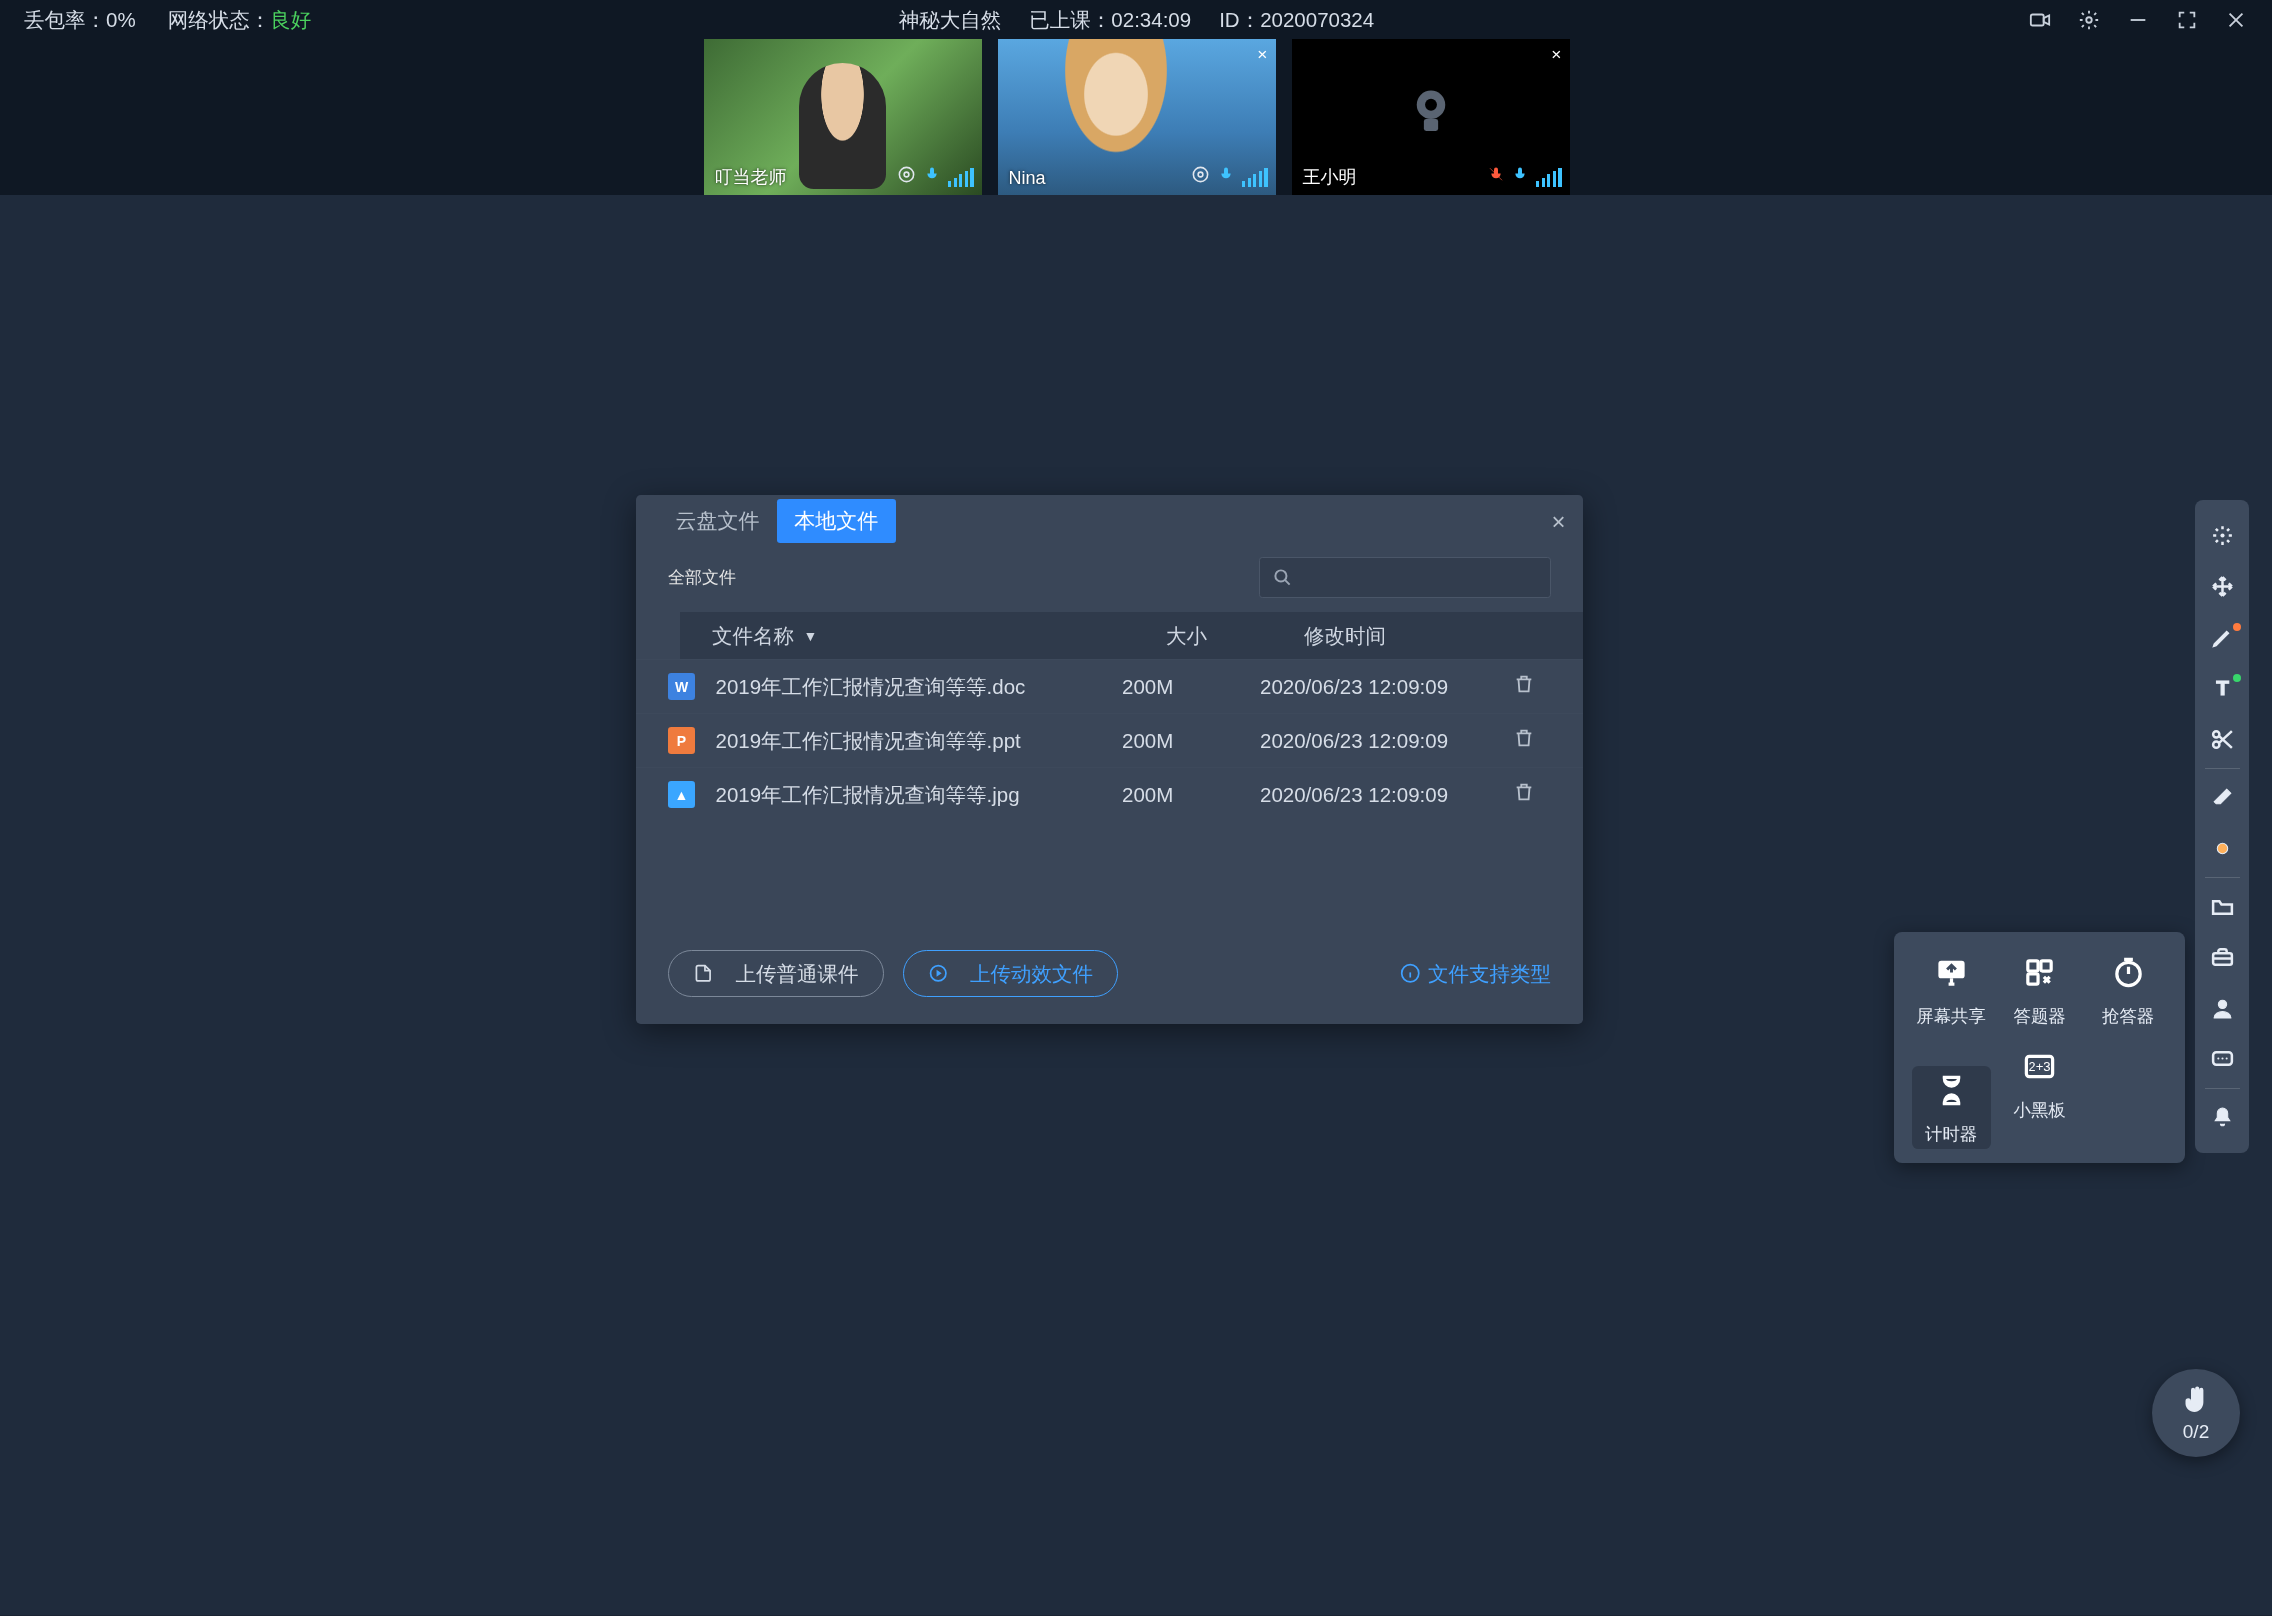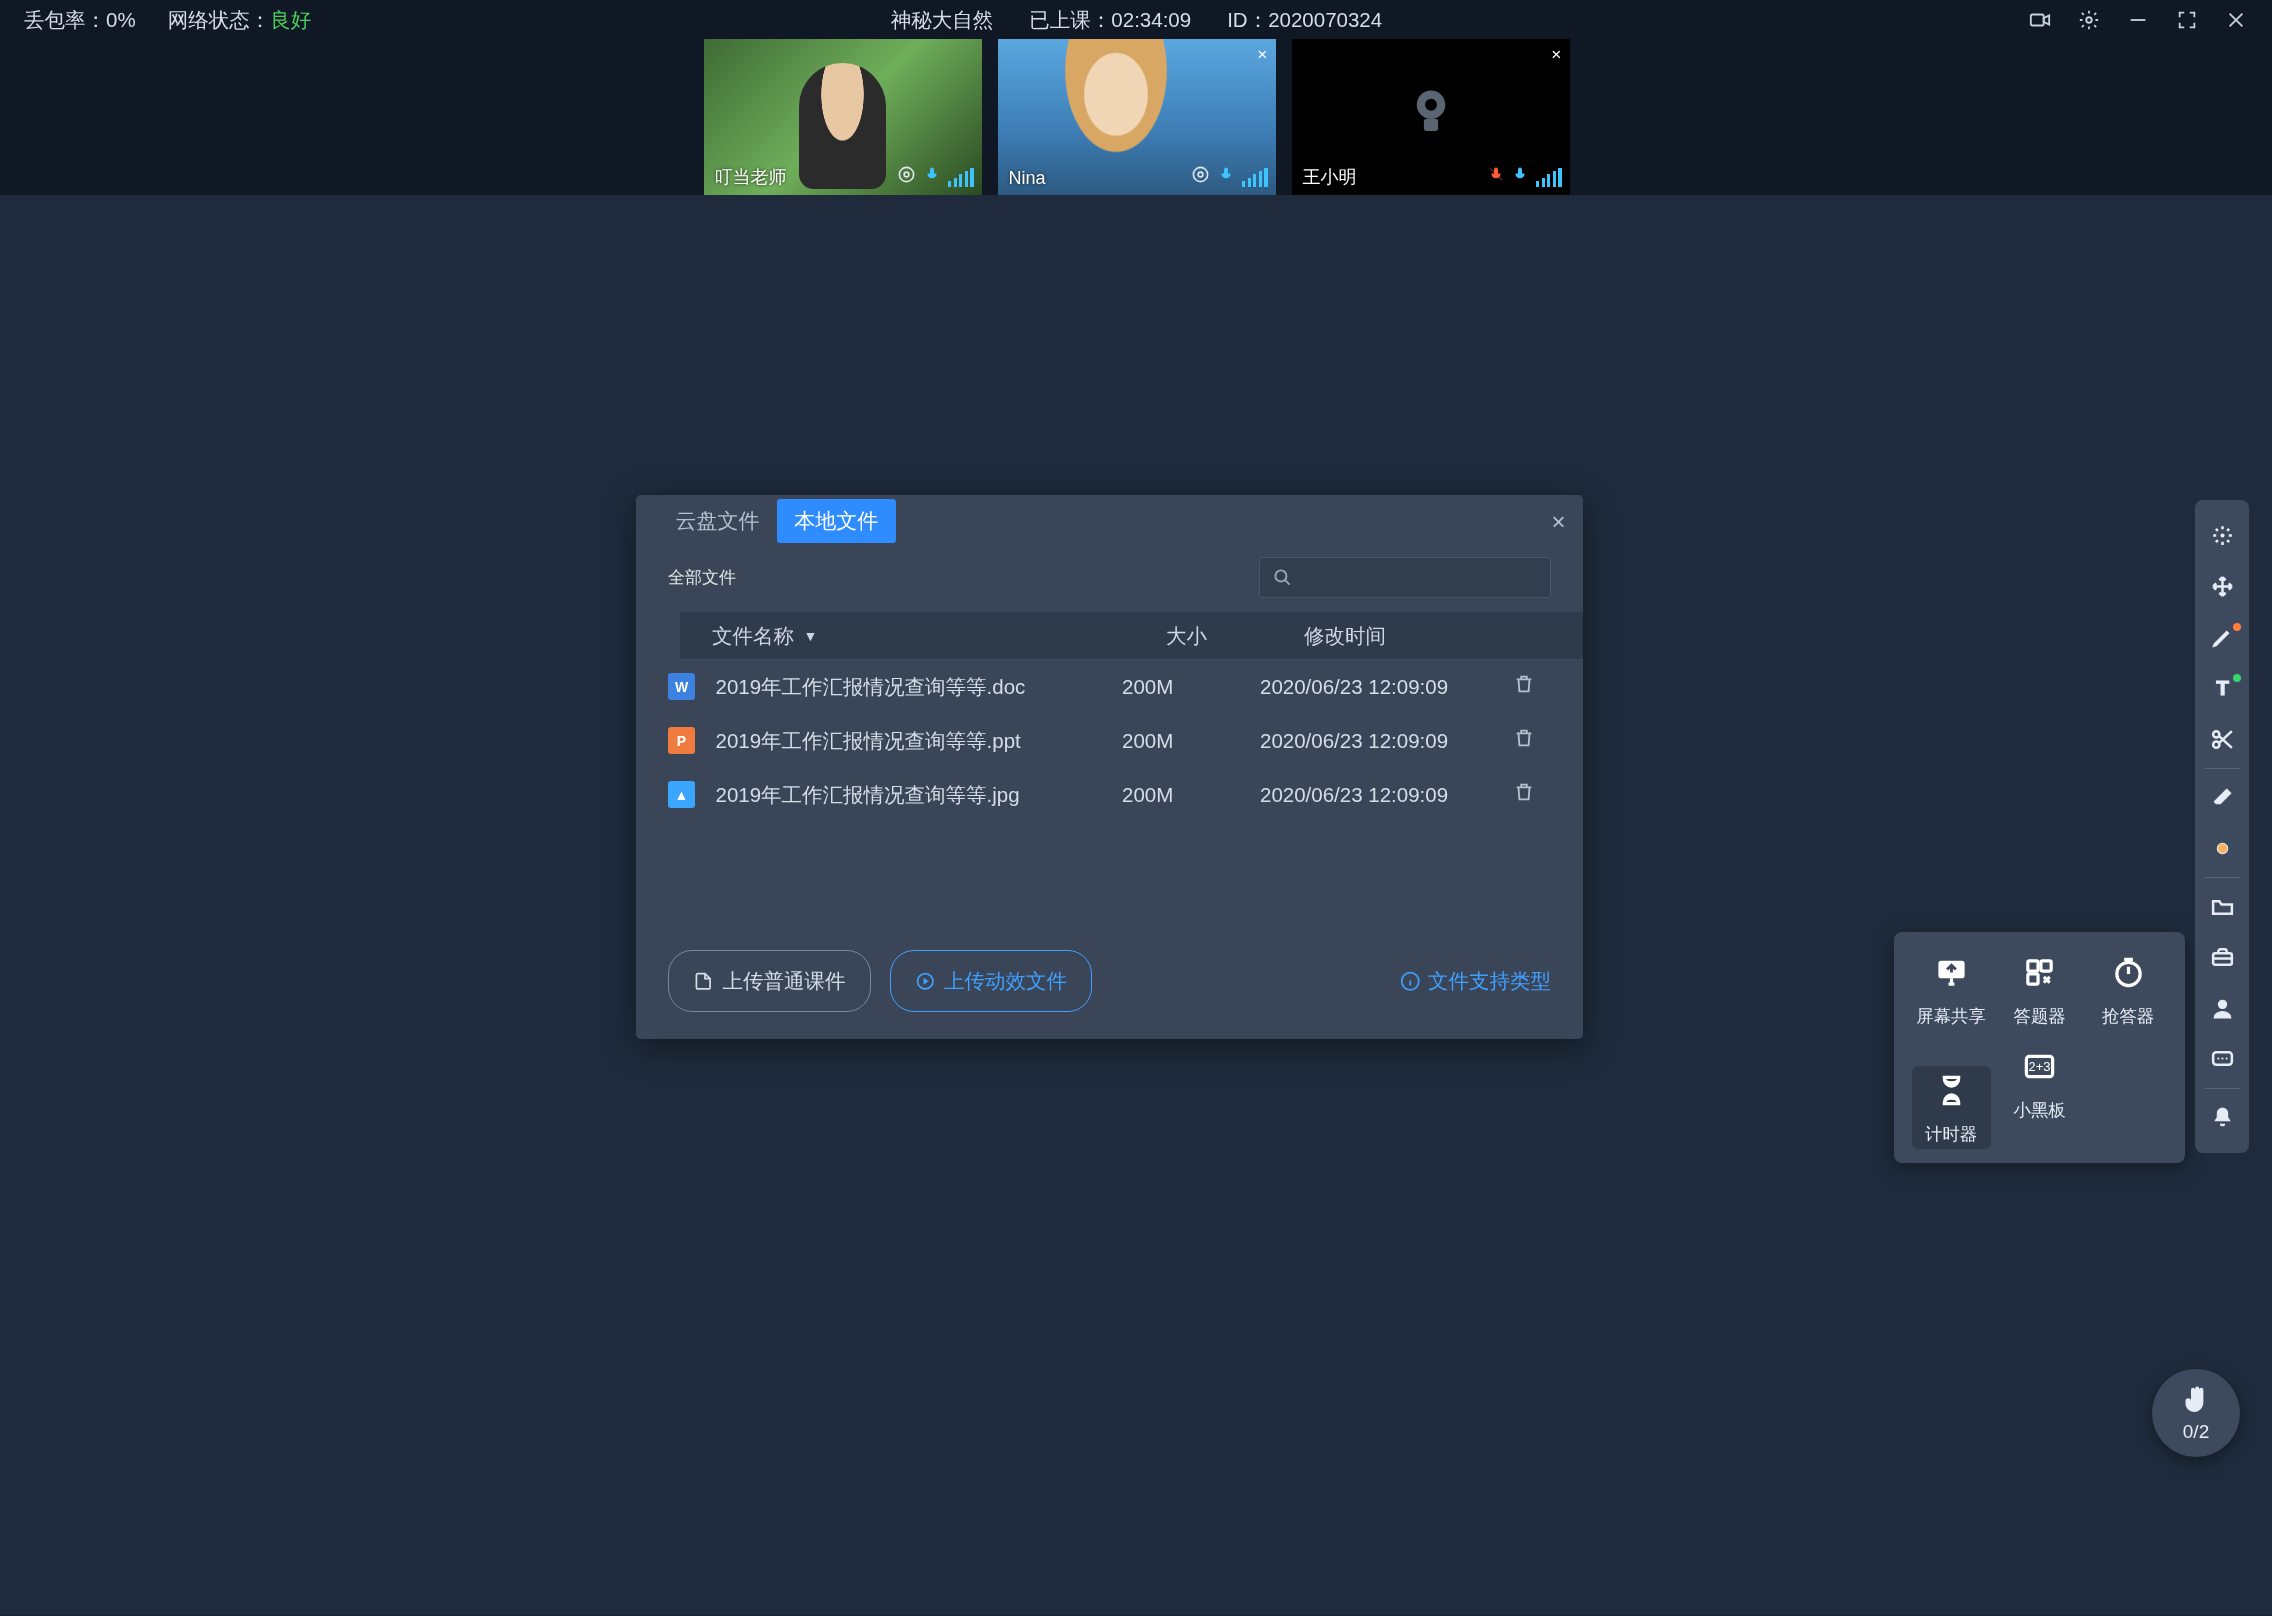--- a/index.html
+++ b/index.html
@@ -26,21 +26,21 @@
   color: #d6dde7;
   padding: 0 24px;
   position: relative;
 }
 .topbar .left { display: flex; gap: 32px; }
 .topbar .center {
   position: absolute;
   left: 50%;
   transform: translateX(-50%);
   display: flex;
-  gap: 36px;
+  gap: 28px;
 }
 .topbar .right {
   margin-left: auto;
   display: flex;
   gap: 22px;
   align-items: center;
 }
 .topbar .good { color: #4bd15e; }
 .win-btn {
   width: 27px; height: 27px;
@@ -198,24 +198,24 @@
 .file-ico.i{ background:#3aa6ff; }
 .trash{ cursor:pointer; color:#b7c0cc; }
 .trash svg{ width:22px; height:22px; stroke:currentColor; fill:none; stroke-width:2;}
 .dialog .spacer{ height:110px; }
 .dialog .footer{
   display:flex; align-items:center;
   padding: 19px 32px 27px 32px;
   gap:19px;
 }
 .pill{
-  height:62px; padding:0 24px;
+  height:47px; padding:0 24px;
   border-radius:24px;
   border:1.2px solid #7c8899;
-  display:inline-flex; align-items:center; gap:9px;
+  display:inline-flex; align-items:center; gap:22px;
   color:#d6dde7; font-size:20.5px; cursor:pointer;
   background:transparent;
 }
 .pill.primary{ border-color:#3fa0ff; color:#3fa0ff; }
 .pill svg{ width:20.5px; height:20.5px; stroke:currentColor; fill:none; stroke-width:2;}
 .support{
   margin-left:auto; color:#3fa0ff; font-size:20.5px;
   display:inline-flex; align-items:center; gap:8px; cursor:pointer;
 }
 .support svg{ width:20.5px; height:20.5px; stroke:#3fa0ff; fill:none; stroke-width:2;}

